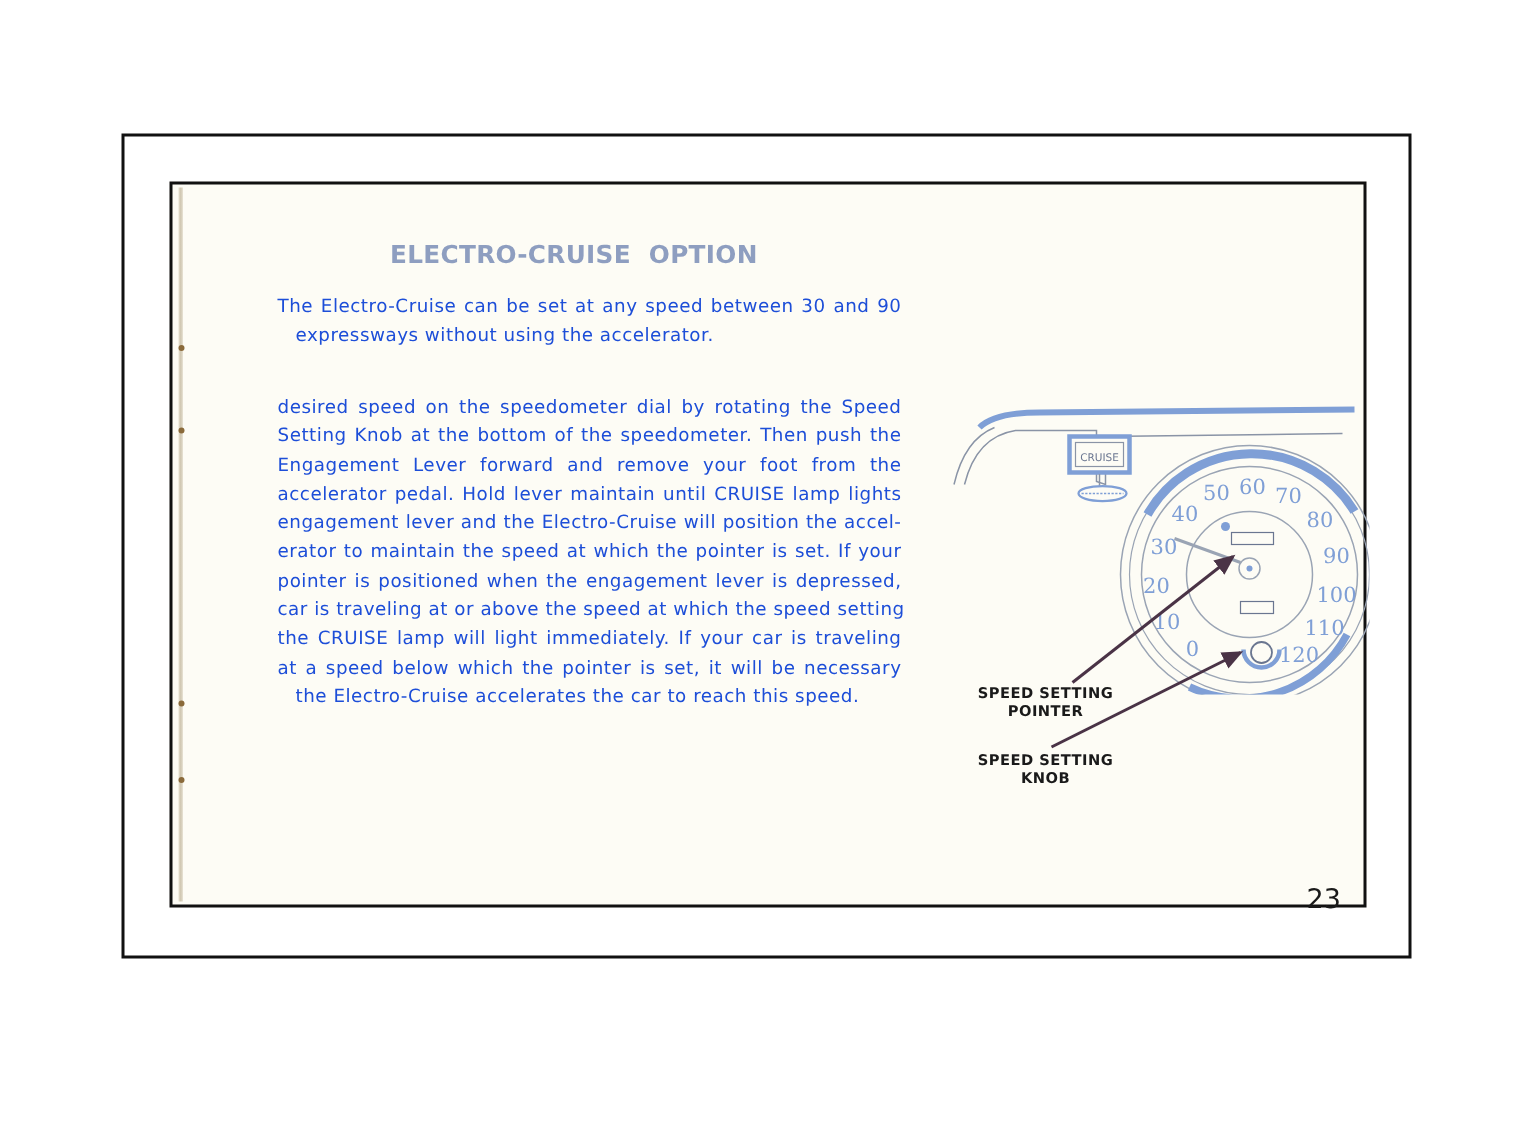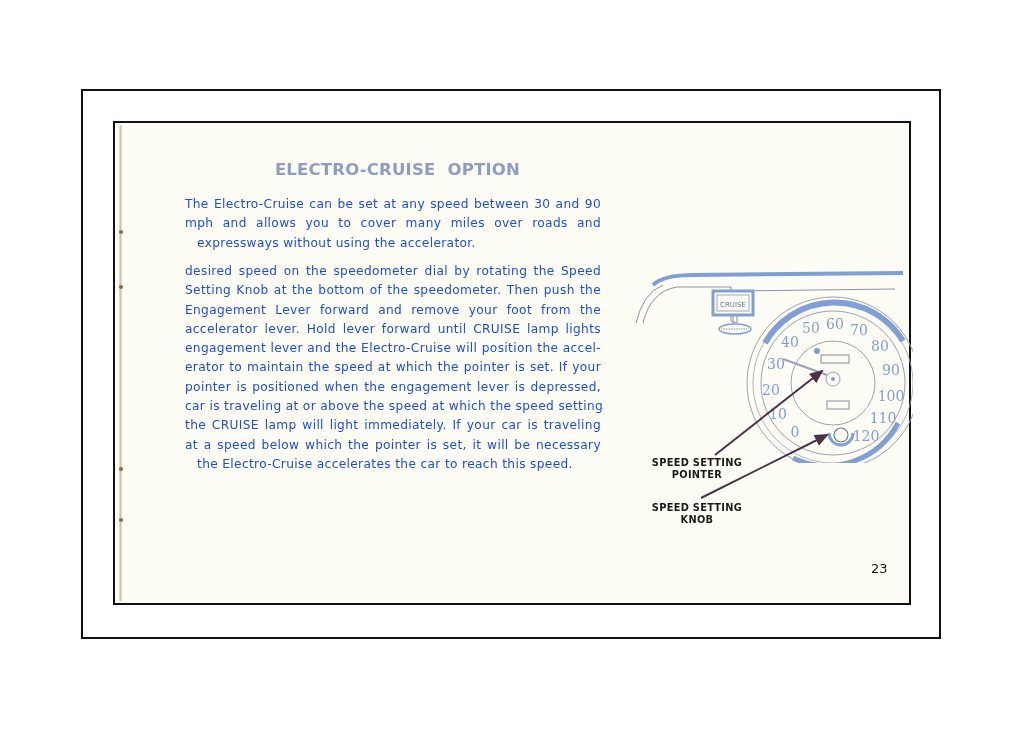--- a/index.html
+++ b/index.html
@@ -20,21 +20,21 @@
     .spine {
       position: absolute; left: 4px; top: 2px; width: 3px; height: 476px;
       background: linear-gradient(to right, #e6e0d0, #cfc6b0, #e9e4d6);
     }
     .spine-dot {
       position: absolute; left: 4px; width: 4px; height: 4px; border-radius: 50%;
       background: #8a6a3a;
     }
     .title {
       position: absolute; left: 145px; top: 37px; width: 260px;
-      text-align: right; color: #8e9ec0; font-weight: bold;
+      text-align: left; color: #8e9ec0; font-weight: bold;
       font-size: 16.5px; letter-spacing: 0.2px; word-spacing: 6px;
     }
     .body-text {
       position: absolute; left: 70px; width: 416px;
       color: #1d4ed8; font-size: 12.2px; line-height: 19.3px;
       text-align: justify; letter-spacing: 0.35px;
     }
     .p1 { top: 72px; }
     .p2 { top: 139px; }
     .body-text .line { display: block; text-align: justify; text-align-last: justify; white-space: nowrap; }
@@ -42,49 +42,48 @@
     .illustration {
       position: absolute; left: 518px; top: 140px; width: 280px; height: 200px;
     }
     .callout {
       position: absolute; color: #1a1a1a; font-size: 9.8px; text-align: center;
       line-height: 12px; letter-spacing: 0.3px; width: 110px; font-weight: bold;
     }
     .callout-pointer { left: 527px; top: 334px; }
     .callout-knob { left: 527px; top: 379px; }
     .page-number {
-      position: absolute; left: 756px; top: 438px; font-size: 13px; color: #1a1a1a;
+      position: absolute; left: 756px; top: 466px; font-size: 18px; color: #1a1a1a;
     }
     .arrows { position: absolute; left: 0; top: 0; width: 798px; height: 484px; pointer-events: none; }
   </style>
 </head>
 <body>
 
 <div class="outer-frame"></div>
 
 <div class="page">
   <div class="spine"></div>
   <div class="spine-dot" style="top:107px"></div>
   <div class="spine-dot" style="top:162px"></div>
   <div class="spine-dot" style="top:344px"></div>
   <div class="spine-dot" style="top:395px"></div>
 
   <div class="title">ELECTRO-CRUISE OPTION</div>
 
   <div class="body-text p1">
     <span class="line">The Electro-Cruise can be set at any speed between 30 and 90</span>
-    <span class="line">mph and allows you to cover many miles over roads and</span>
     <span class="line last">expressways without using the accelerator.</span>
   </div>
 
   <div class="body-text p2">
     <span class="line">desired speed on the speedometer dial by rotating the Speed</span>
     <span class="line">Setting Knob at the bottom of the speedometer. Then push the</span>
     <span class="line">Engagement Lever forward and remove your foot from the</span>
-    <span class="line">accelerator lever. Hold lever forward until CRUISE lamp lights</span>
+    <span class="line">accelerator pedal. Hold lever maintain until CRUISE lamp lights</span>
     <span class="line">engagement lever and the Electro-Cruise will position the accel-</span>
     <span class="line">erator to maintain the speed at which the pointer is set. If your</span>
     <span class="line">pointer is positioned when the engagement lever is depressed,</span>
     <span class="line">car is traveling at or above the speed at which the speed setting</span>
     <span class="line">the CRUISE lamp will light immediately. If your car is traveling</span>
     <span class="line">at a speed below which the pointer is set, it will be necessary</span>
     <span class="line last">the Electro-Cruise accelerates the car to reach this speed.</span>
   </div>
 
   <svg class="illustration" viewBox="0 0 280 200" width="280" height="200">

